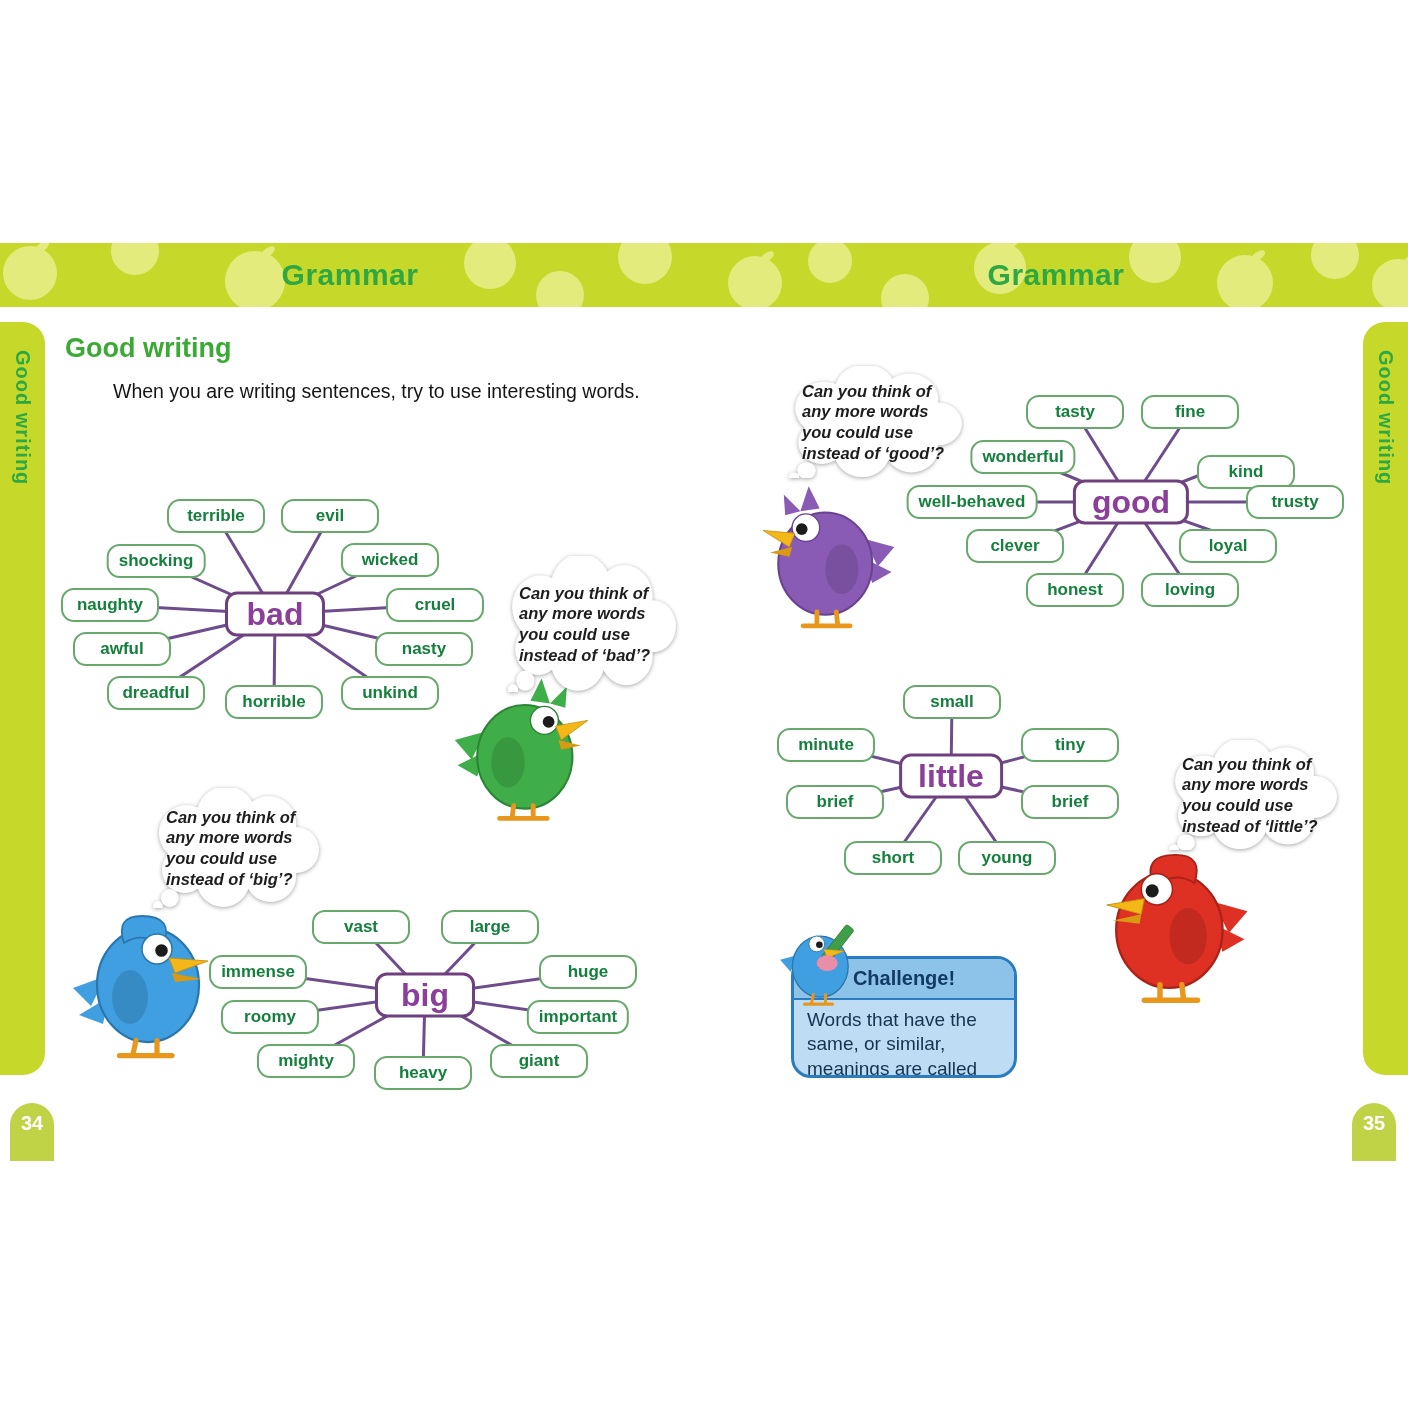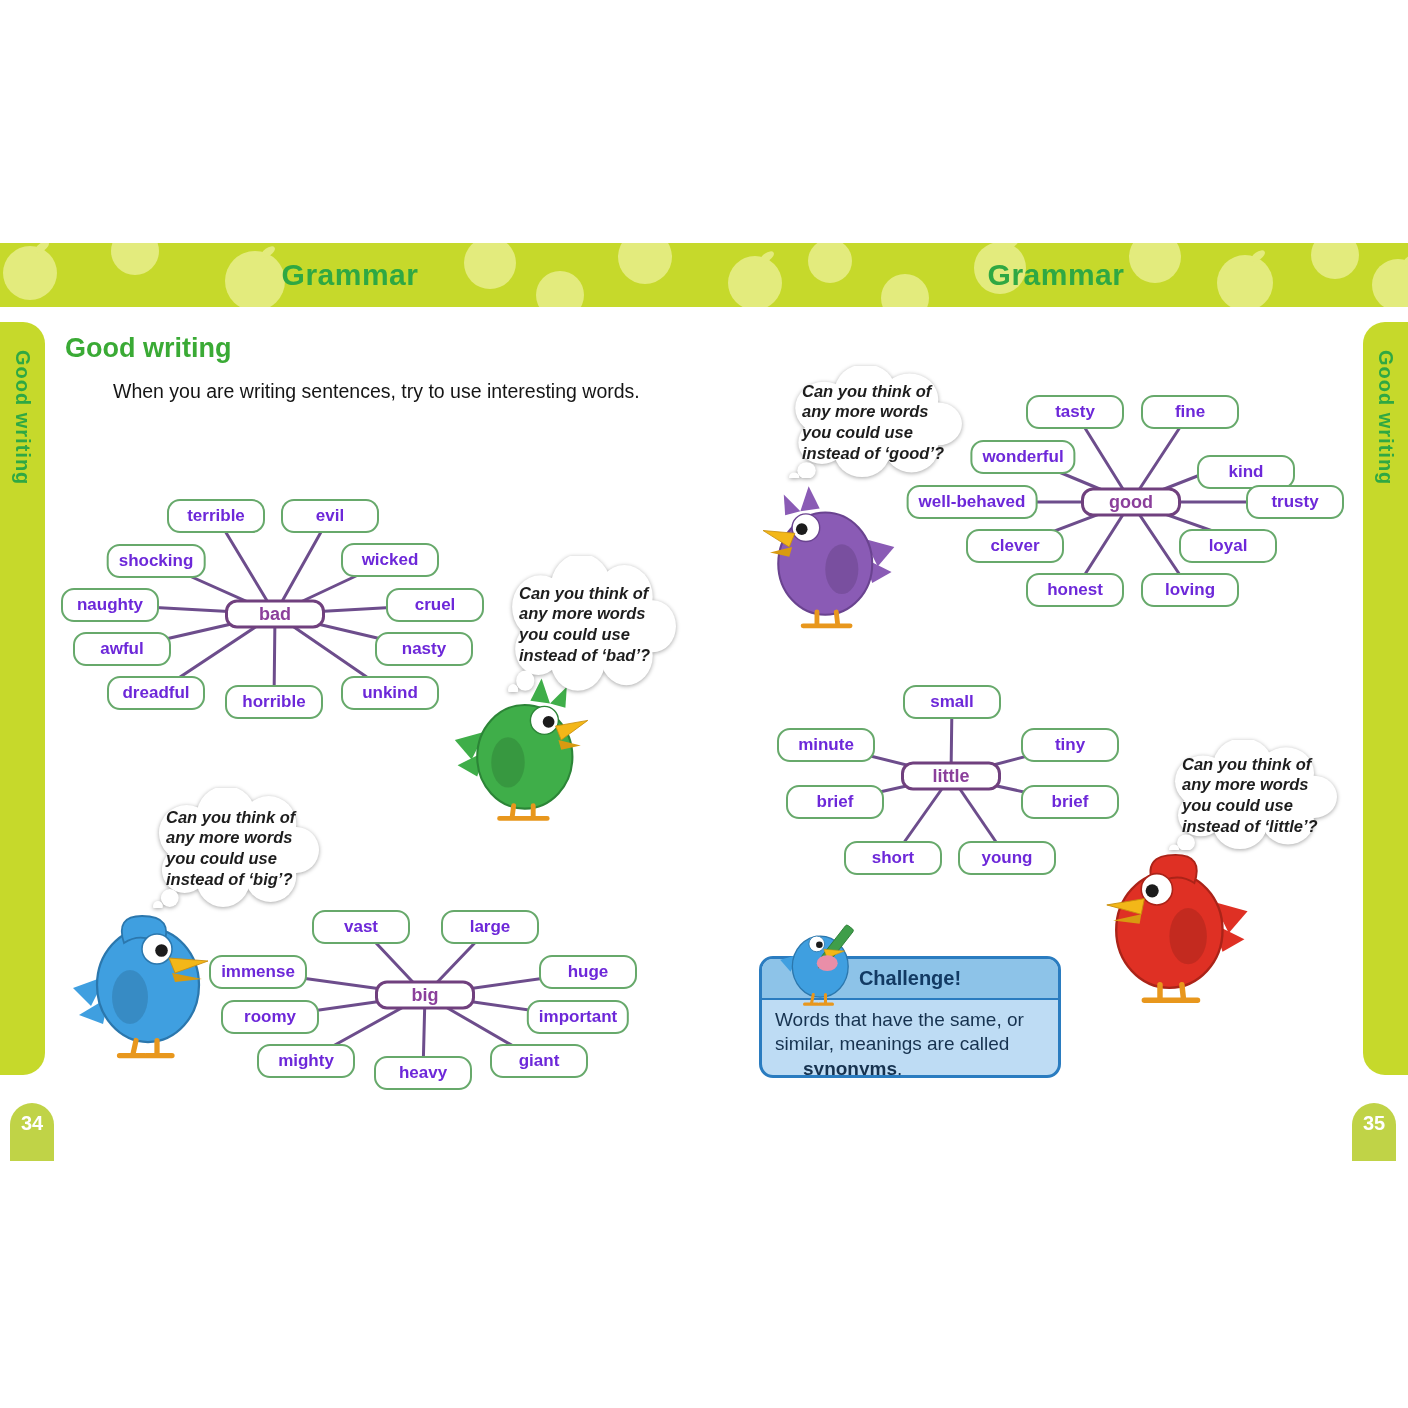--- a/index.html
+++ b/index.html
@@ -28,40 +28,40 @@
 
   
   .lesson-title{position:absolute;left:65px;top:333px;font-size:27px;font-weight:bold;color:#3aaa35;}
   .intro{position:absolute;left:65px;width:568px;font-size:19.5px;line-height:1.35;color:#151515;margin-left:48px;}
   .intro.p1{top:378px;}
   .intro.p2{top:425px;}
 
   
   .lines{position:absolute;left:0;top:0;z-index:1;}
   .wordbox{position:absolute;transform:translate(-50%,-50%);z-index:2;background:#fff;
-    border:2.5px solid #67a96b;border-radius:13px;color:#6d28d9;font-size:17px;font-weight:bold;
+    border:2.5px solid #67a96b;border-radius:13px;color:#15803d;font-size:17px;font-weight:bold;
     text-align:center;padding:5px 10px;min-width:74px;white-space:nowrap;}
   .centerbox{position:absolute;transform:translate(-50%,-50%);z-index:2;background:#fff;
-    border:3px solid #70407e;border-radius:12px;color:#8b3f9b;font-size:18px;font-weight:bold;
+    border:3px solid #70407e;border-radius:12px;color:#8b3f9b;font-size:32px;font-weight:bold;
     text-align:center;padding:1px 16px;min-width:62px;white-space:nowrap;}
 
   
   .bubble{position:absolute;z-index:3;}
   .bubble svg{position:absolute;left:0;top:0;width:100%;height:100%;
     filter:drop-shadow(0 1px 2px rgba(0,0,0,.35));}
   .bubble .btext{position:absolute;inset:16px 14px;display:flex;align-items:center;z-index:4;
     font-size:16.5px;font-style:italic;font-weight:600;line-height:1.25;color:#1d1d1d;}
 
   
   .bird{position:absolute;z-index:2;}
   .bird.flip svg{transform:scaleX(-1);}
 
   
-  .challenge{position:absolute;left:759px;top:956px;width:302px;height:122px;z-index:2;
-    border:3px solid #2a7cc0;border-radius:14px;overflow:hidden;box-sizing:border-box;background:#bedcf4;}
+  .challenge{position:absolute;left:791px;top:956px;width:226px;height:122px;z-index:2;
+    border:3px solid #2a7cc0;border-radius:20px;overflow:hidden;box-sizing:border-box;background:#bedcf4;}
   .challenge .chead{height:39px;background:#8dc3e8;display:flex;align-items:center;justify-content:center;
     font-size:20px;font-weight:bold;color:#123a63;border-bottom:2px solid #2a7cc0;}
   .challenge .cbody{padding:8px 13px;font-size:19px;line-height:1.28;color:#16324f;}
   .challenge .cbody b{font-weight:bold;margin-left:28px;}
   .challenge-bird{z-index:5;}
 </style>
 </head>
 <body>
 
 <div id="canvas">

